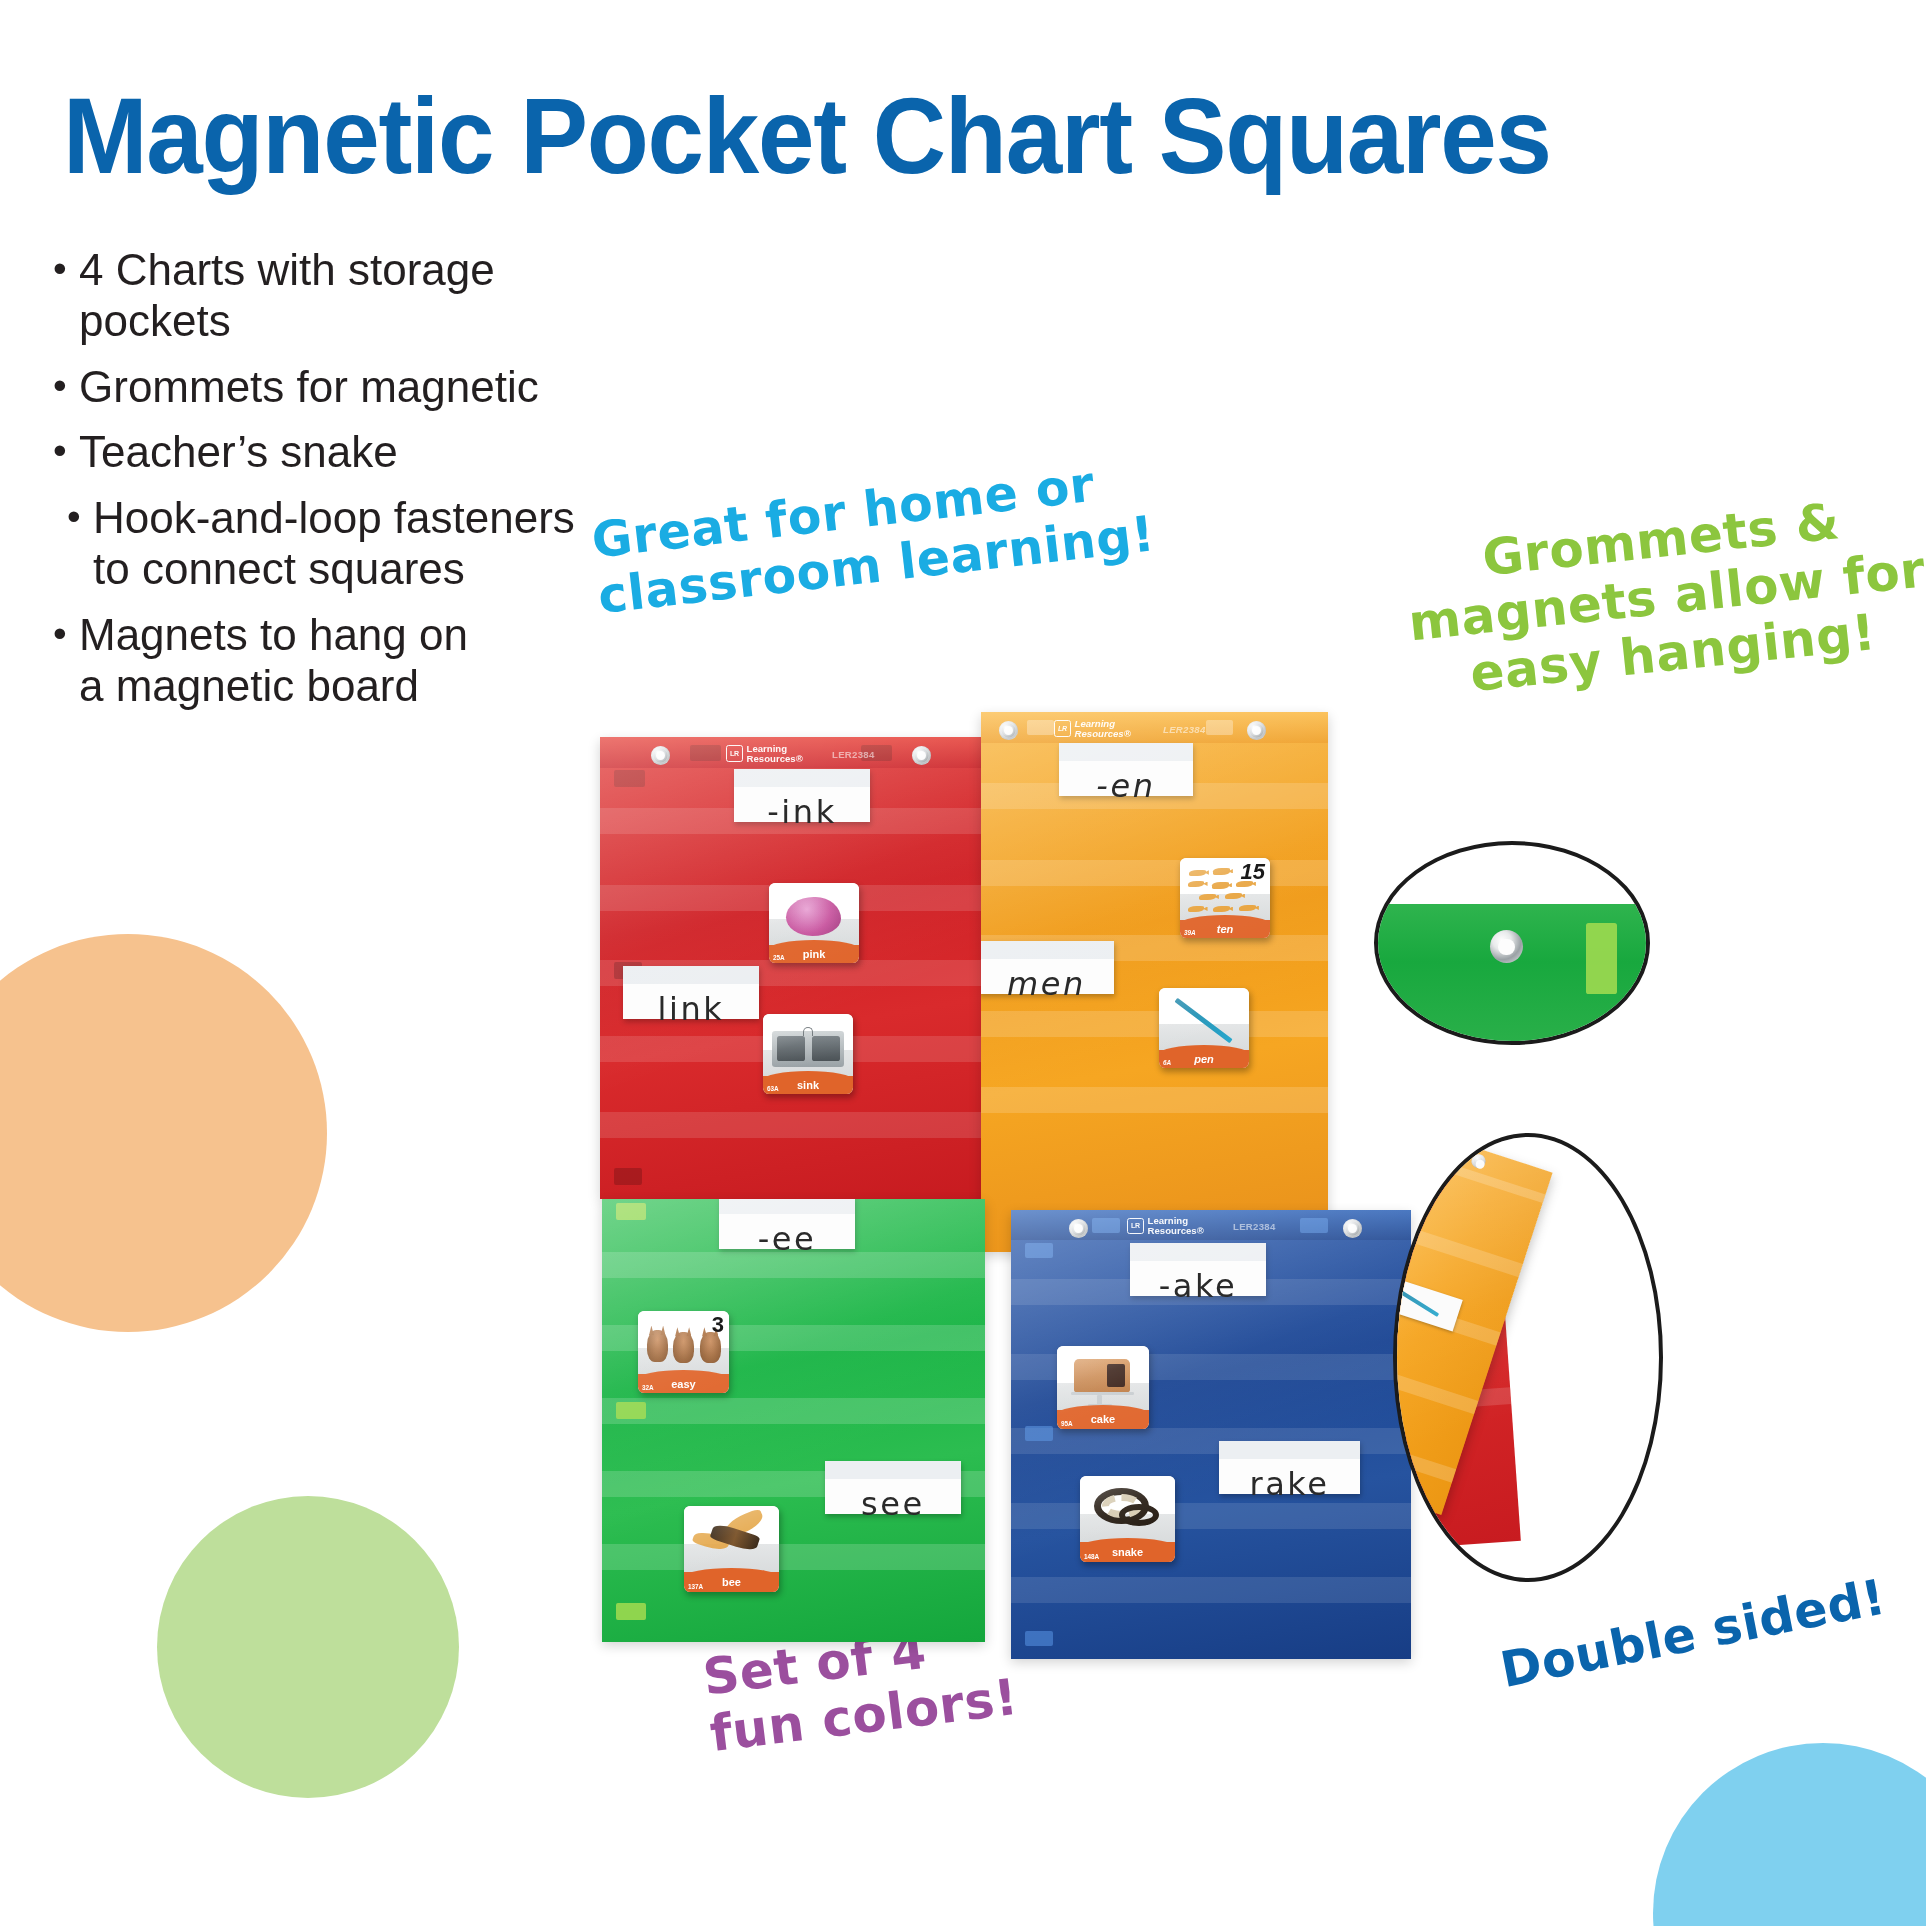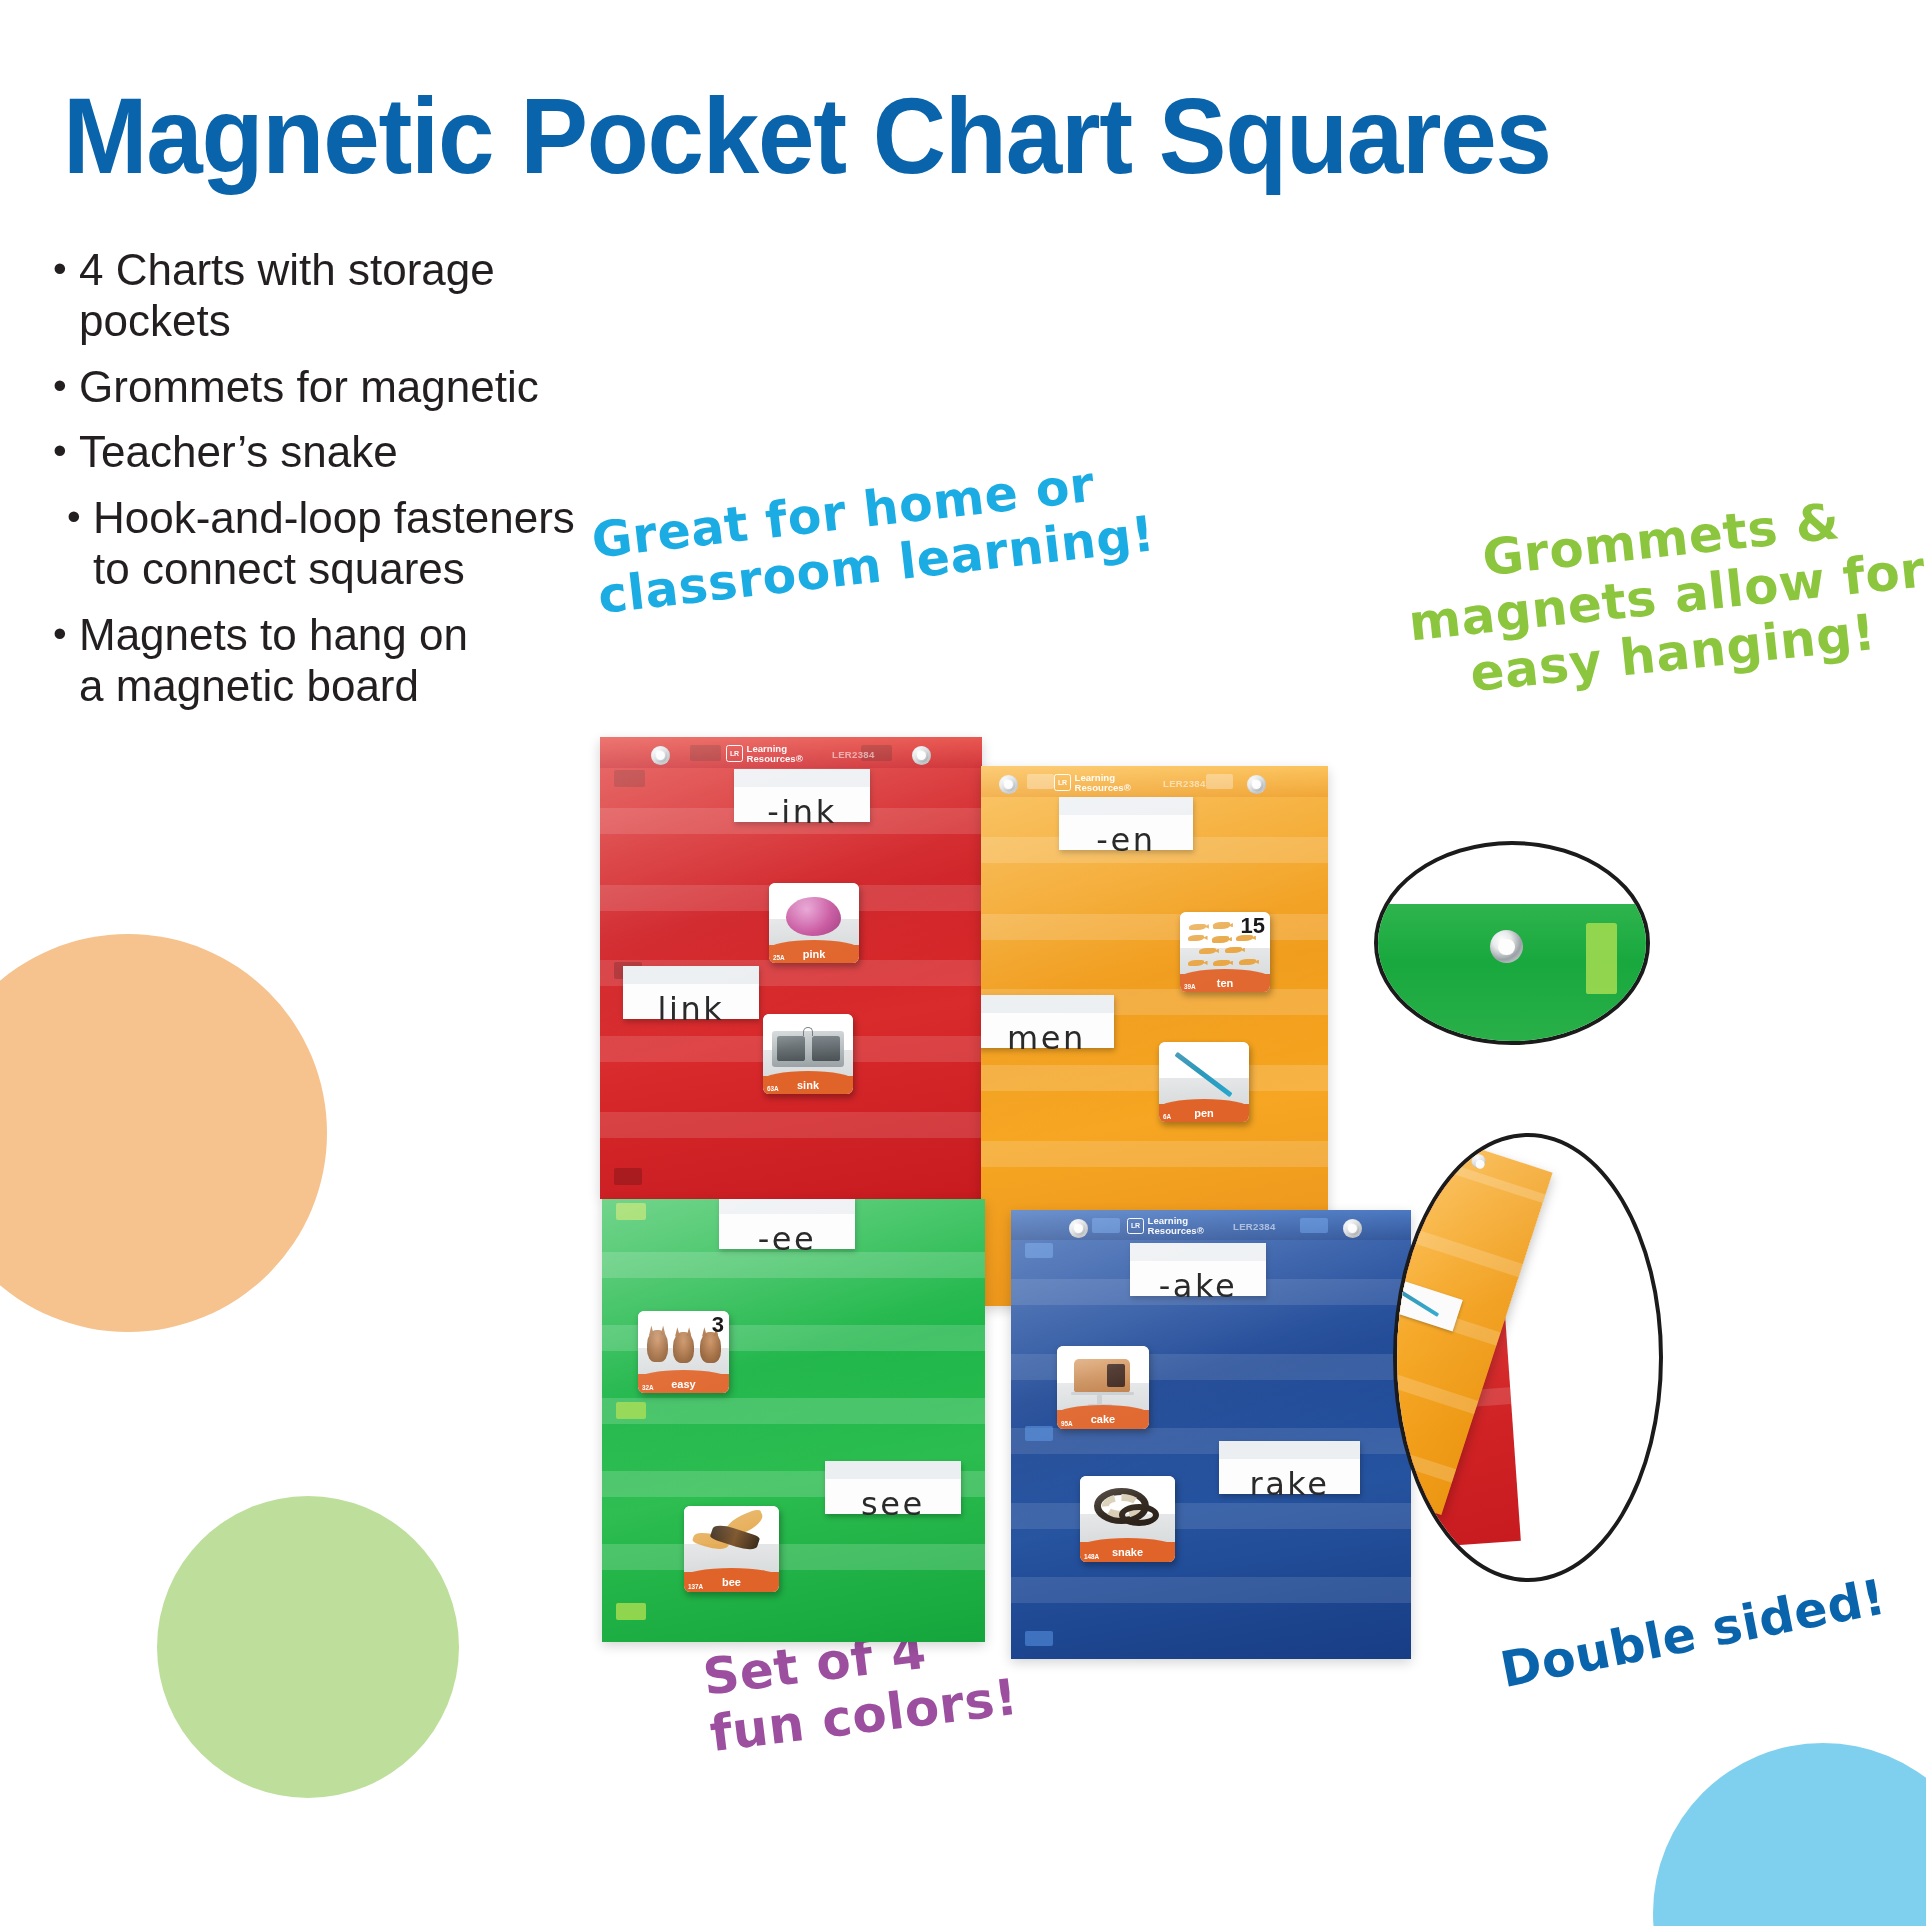--- a/index.html
+++ b/index.html
@@ -253,21 +253,21 @@
     </div>
     <div class="pic-band">
       <span class="pic-code">63A</span>
       <span class="pic-label">sink</span>
     </div>
     <div class="glare"></div>
   </div>
   <div class="glare"></div>
 </div>
 
-<div class="chart" id="chart-orange" style="left:981px; top:766px; width:347px; height:540px;">
+<div class="chart" id="chart-orange" style="left:981px; top:712px; width:347px; height:540px;font-style:italic;">
   <div class="chart-body" style="background:linear-gradient(170deg,#F8AE2B 0%,#F09A16 40%,#F6A622 64%,#E8901A 100%);"></div>
   <div style="position:absolute;left:0;right:0;top:0;height:31px;background:linear-gradient(180deg,#FBB63A,#EE9714);"></div>
   <div class="pocket-lip" style="top:71px; height:26px; background:rgba(255,255,255,0.16);"></div>
   <div class="pocket-lip" style="top:148px; height:26px; background:rgba(255,255,255,0.16);"></div>
   <div class="pocket-lip" style="top:223px; height:26px; background:rgba(255,255,255,0.16);"></div>
   <div class="pocket-lip" style="top:299px; height:26px; background:rgba(255,255,255,0.16);"></div>
   <div class="pocket-lip" style="top:375px; height:26px; background:rgba(255,255,255,0.16);"></div>
   <div class="grommet" style="left:18px;"></div>
   <div class="grommet" style="right:62px;"></div>
   <div class="velcro" style="left:46px;  top:7.7px; width:27px; height:15.4px; background:rgba(255,255,255,0.32);"></div>

